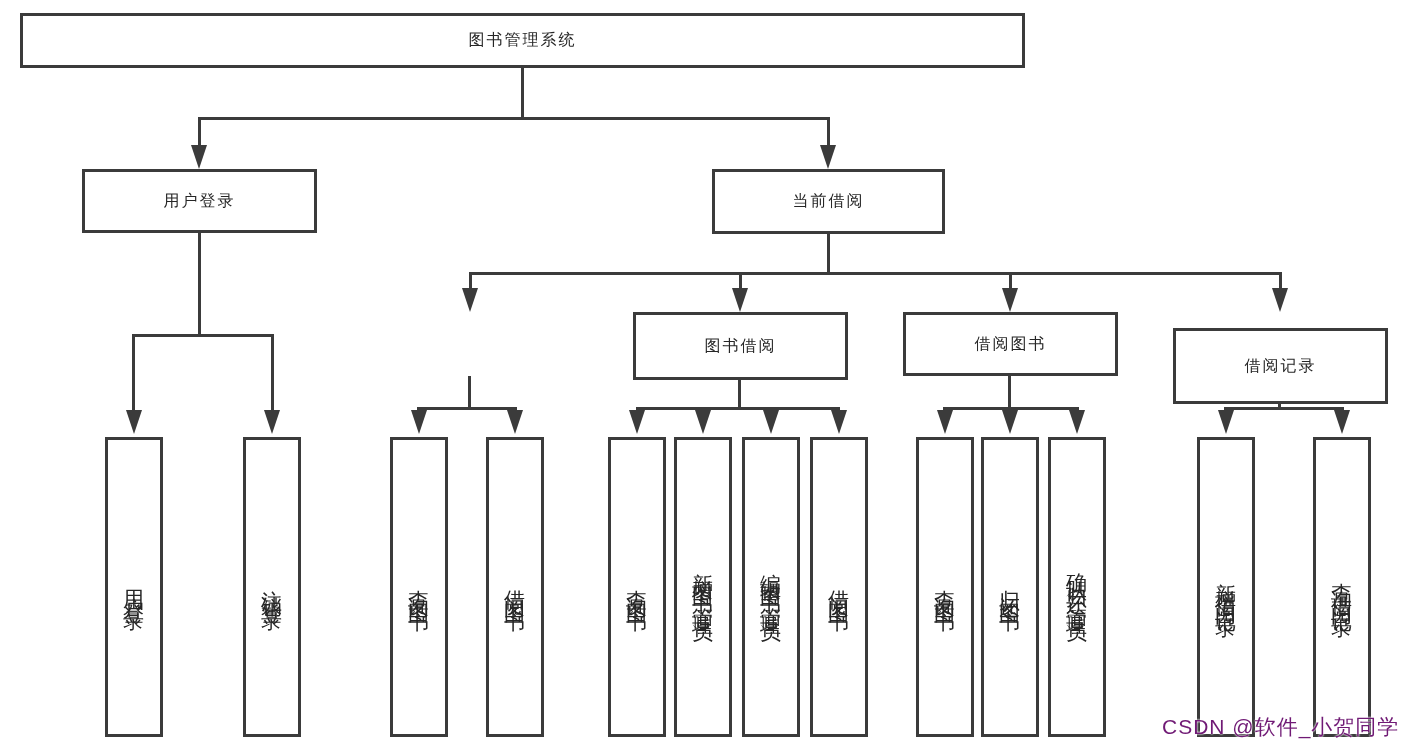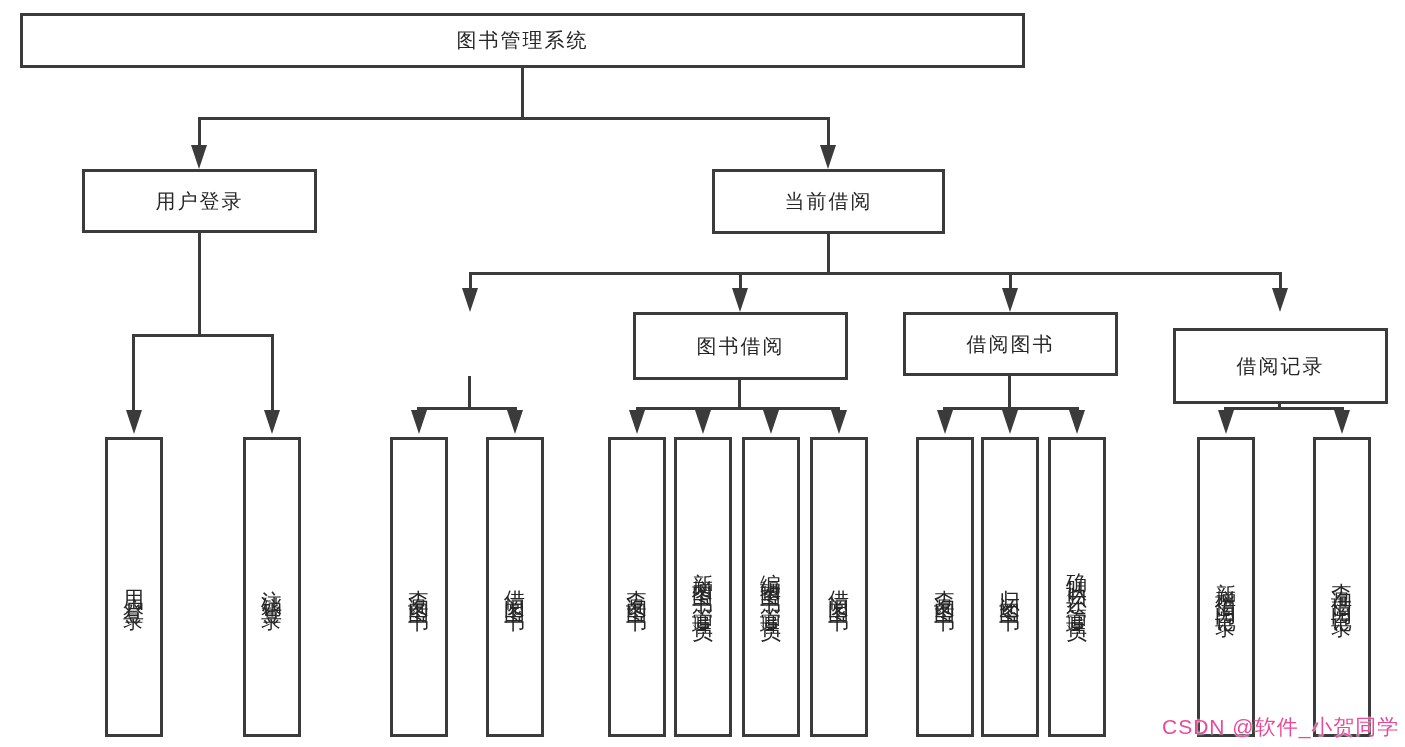--- a/index.html
+++ b/index.html
@@ -17,21 +17,21 @@
   .node {
     position: absolute;
     border: 3px solid #3b3b3b;
     background: #ffffff;
     display: flex;
     align-items: center;
     justify-content: center;
     color: #262626;
   }
   .node.h span {
-    font-size: 20px;
+    font-size: 16px;
     letter-spacing: 2px;
     white-space: nowrap;
     text-align: center;
   }
   .node.v span {
     writing-mode: vertical-rl;
     text-orientation: mixed;
     font-size: 21px;
     letter-spacing: 7px;
     line-height: 1;
@@ -50,21 +50,21 @@
     border-right: 8px solid transparent;
     border-top: 24px solid #3b3b3b;
   }
 
   .watermark {
     position: absolute;
     left: 1162px;
     top: 713px;
     font-size: 21px;
     letter-spacing: 1px;
-    color: #ec4899;
+    color: #701a75;
     text-shadow: 0 0 2px #ffffff, 0 0 2px #ffffff;
     z-index: 5;
     white-space: nowrap;
   }
 </style>
 </head>
 <body>
 
 <div class="stage">
 

